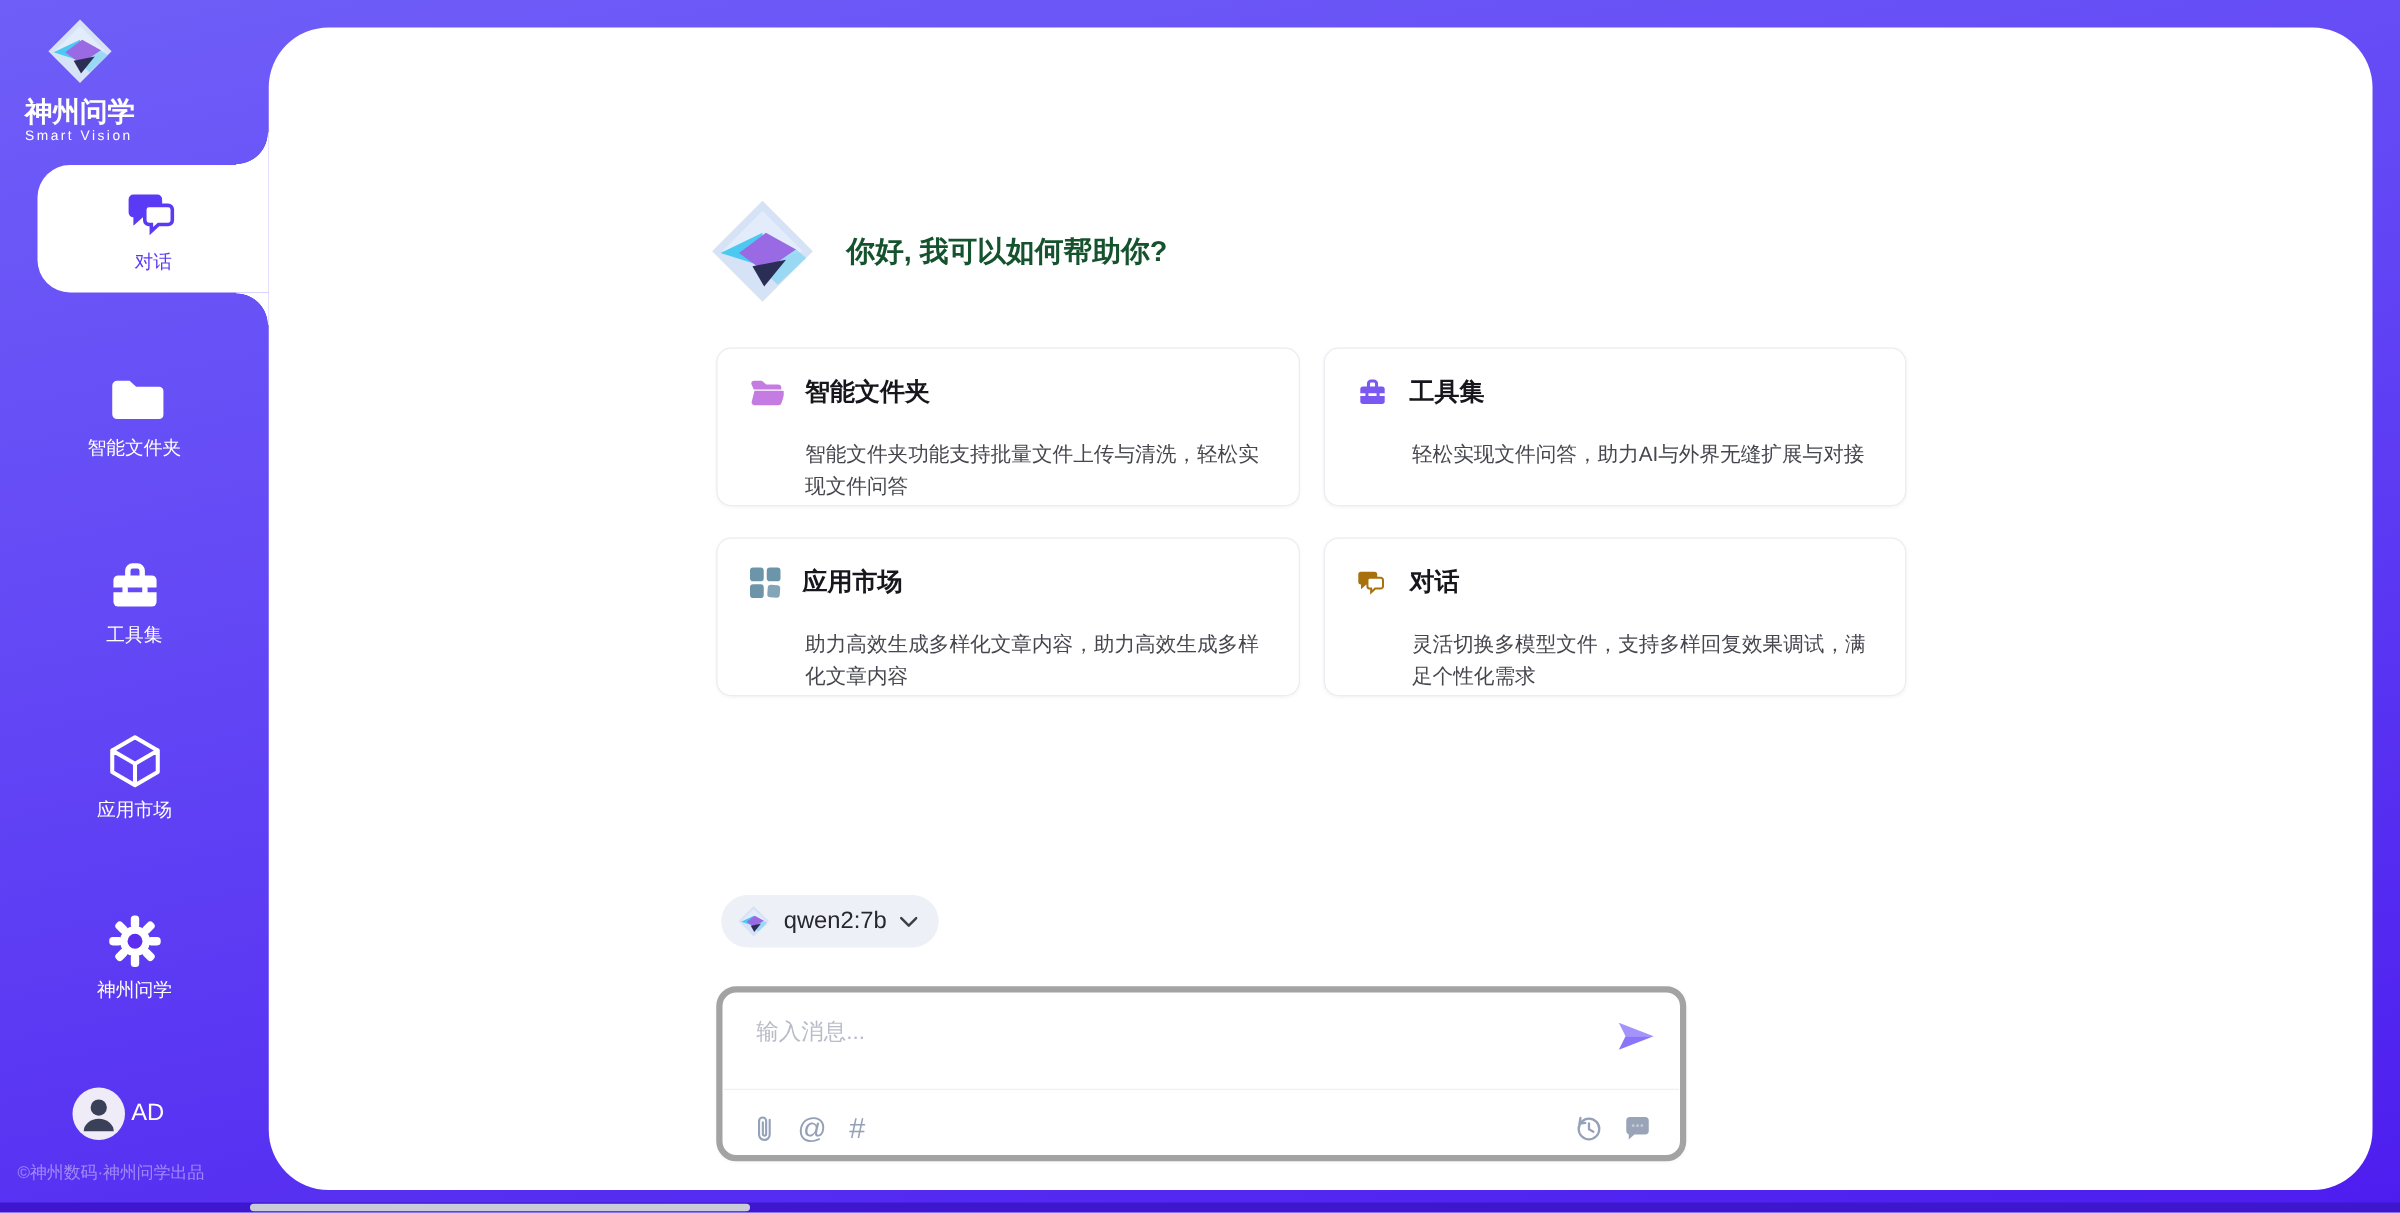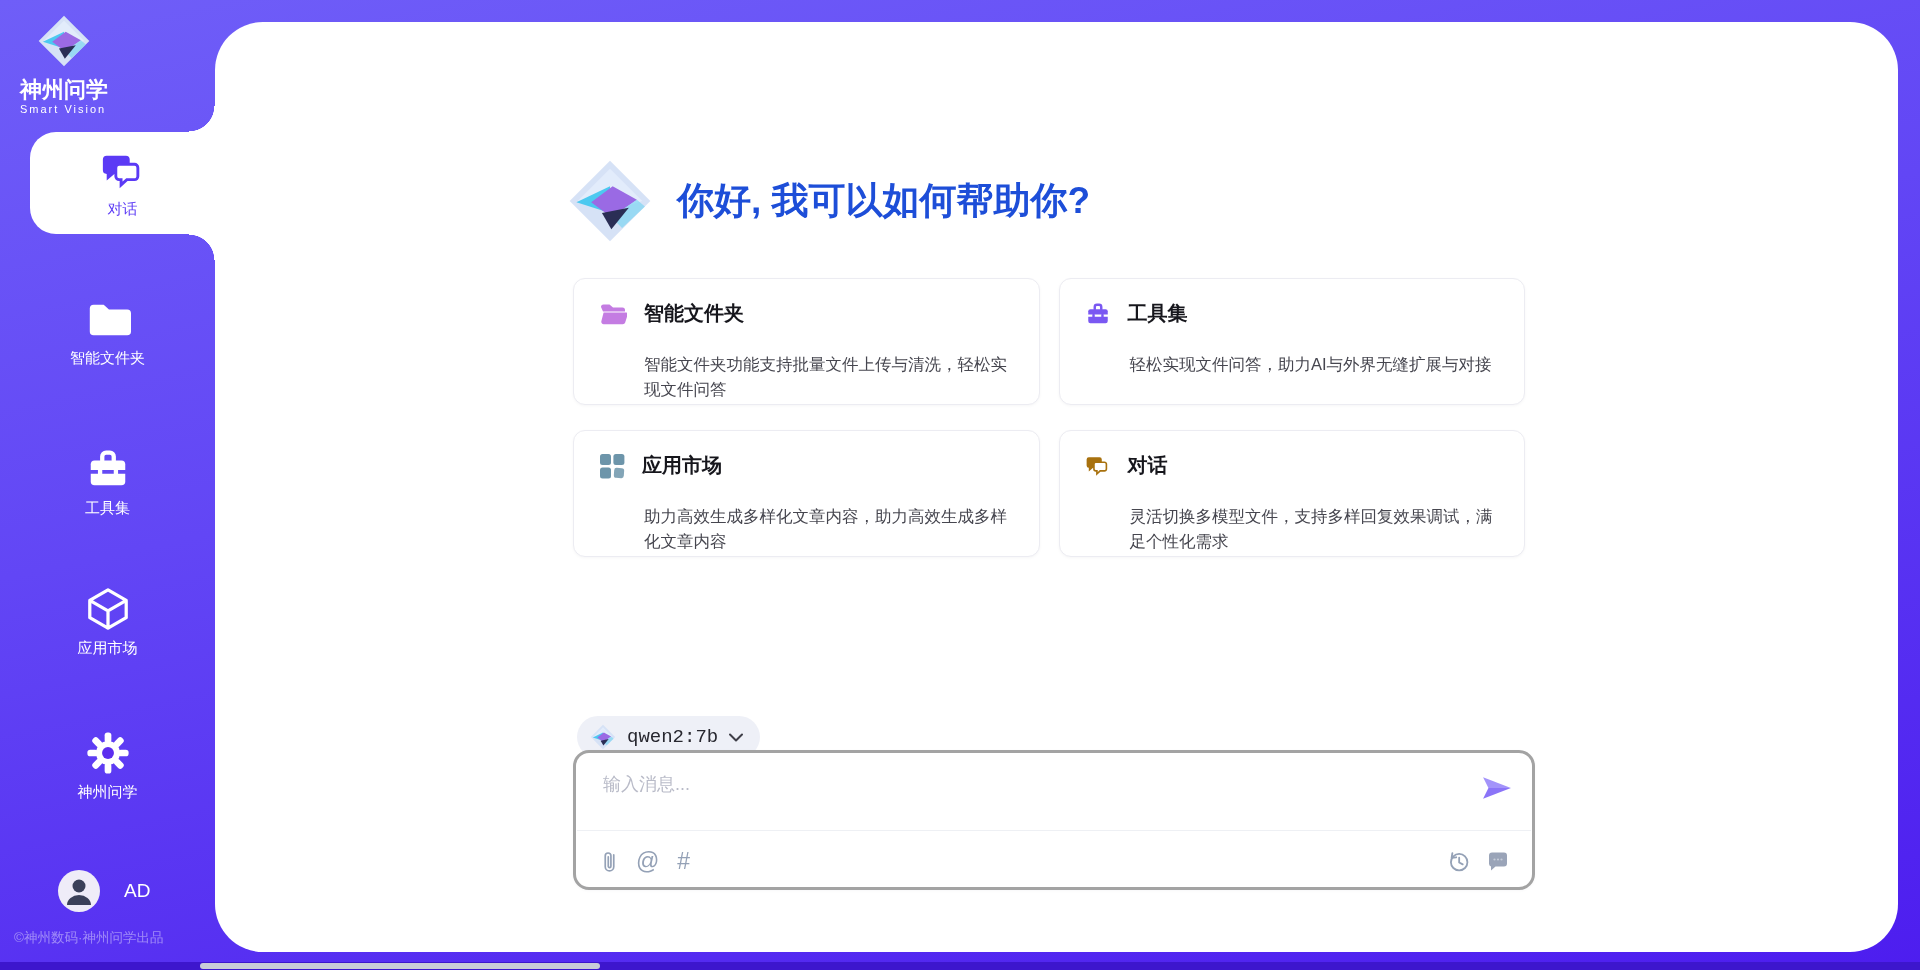--- a/index.html
+++ b/index.html
@@ -21,50 +21,50 @@
   .tab-active { position:absolute; left:30px; top:132px; width:185px; height:102px;
     background:#fff; border-radius:26px 0 0 26px; display:flex; flex-direction:column;
     align-items:center; justify-content:center; gap:6px; cursor:pointer; }
   .tab-active .nav-label { color:#5b3af5; }
   .fillet { position:absolute; left:189px; width:26px; height:26px; }
   .fillet.top { top:106px; background:radial-gradient(circle at 0 0, rgba(0,0,0,0) 25px, #fff 25.5px); }
   .fillet.bottom { top:234px; background:radial-gradient(circle at 0 100%, rgba(0,0,0,0) 25px, #fff 25.5px); }
   .nav-item { position:absolute; left:0; width:215px; display:flex; flex-direction:column;
     align-items:center; gap:7px; color:#fff; cursor:pointer; }
   .nav-label { font-size:15px; }
-  .user { position:absolute; left:58px; top:870px; display:flex; align-items:center; gap:24px; cursor:pointer; }
+  .user { position:absolute; left:58px; top:870px; display:flex; align-items:center; gap:5px; cursor:pointer; }
   .avatar { width:42px; height:42px; border-radius:50%; background:#efecf8; overflow:hidden; }
   .user-name { color:#fff; font-size:19px; }
   .copyright { position:absolute; left:14px; top:929px; color:rgba(255,255,255,0.42); font-size:13.5px; }
   
   .scroll-track { position:absolute; left:0; bottom:0; width:1920px; height:8px; background:#3d16cd; }
   .scroll-thumb { position:absolute; left:200px; top:1px; width:400px; height:6px; border-radius:3px; background:#c9ccd8; }
   
   .greeting { position:absolute; left:352px; top:136px; display:flex; align-items:center; gap:24px; }
   .greeting-gem { width:86px; height:86px; }
-  .greeting-text { font-size:37px; font-weight:bold; color:#1d4ed8; }
+  .greeting-text { font-size:23px; font-weight:bold; color:#14532d; }
   
   .cards { position:absolute; left:358px; top:256px; width:952px; display:grid;
     grid-template-columns:1fr 1fr; column-gap:19px; row-gap:25px; }
   .card { background:#fff; border:1px solid #ececf2; border-radius:12px; height:127px;
     padding:21px 24px 0 25px; box-shadow:0 1px 3px rgba(20,20,60,0.04); cursor:pointer; }
   .card-head { display:flex; align-items:center; gap:17px; }
   .card-title { font-size:20px; font-weight:bold; color:#16161c; }
   .card-desc { margin:25px 0 0 45px; font-size:16.5px; color:#46464f; line-height:1.5; }
   .ic-folder-open { color:#c47ce2; }
   .ic-briefcase { color:#7a58f2; }
   .ic-grid { color:#6d95aa; }
   .ic-chat-brown { color:#a8710e; }
   
   .model-pill { position:absolute; left:362px; top:694px; height:42px; border-radius:21px;
-    background:#eef0f7; display:inline-flex; align-items:center; gap:11px; padding:0 17px 0 13px; cursor:pointer;font-family:Liberation Mono, monospace; }
+    background:#eef0f7; display:inline-flex; align-items:center; gap:11px; padding:0 17px 0 13px; cursor:pointer; }
   .model-name { font-size:19px; color:#27272f; }
   
-  .composer { position:absolute; left:358px; top:728px; width:962px; height:140px;
-    border:3px solid #a3a3a3; border-radius:16px; background:#fff; box-shadow:0 1px 3px rgba(20,20,60,0.03); }
+  .composer { position:absolute; left:358px; top:767px; width:776px; height:140px;
+    border:5px solid #a3a3a3; border-radius:16px; background:#fff; box-shadow:0 1px 3px rgba(20,20,60,0.03); }
   .composer textarea { position:absolute; left:25px; top:17px; width:830px; height:52px;
     border:none; outline:none; resize:none; font-size:18px; color:#333; font-family:inherit; background:transparent; }
   .composer textarea::placeholder { color:#b9bbc8; }
   .send-btn { position:absolute; right:20px; top:24px; width:30px; height:22px; cursor:pointer; }
   .composer-divider { position:absolute; left:1px; right:1px; top:77px; border-top:1px solid #eef0f4; }
   .composer-tools { position:absolute; left:25px; right:22px; top:86px; height:44px; display:flex; align-items:center; }
   .tool { color:#94a1b6; display:flex; align-items:center; margin-right:18px; cursor:pointer; }
   .tool.text-glyph { font-size:23px; line-height:1; }
   .tools-spacer { flex:1; }
   .tool.right { margin-right:0; margin-left:16px; }

